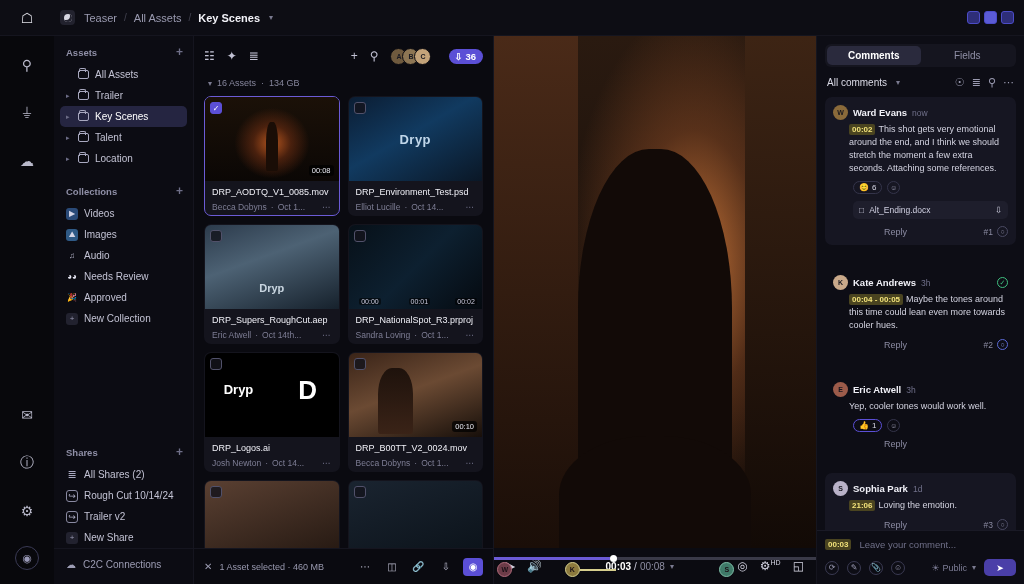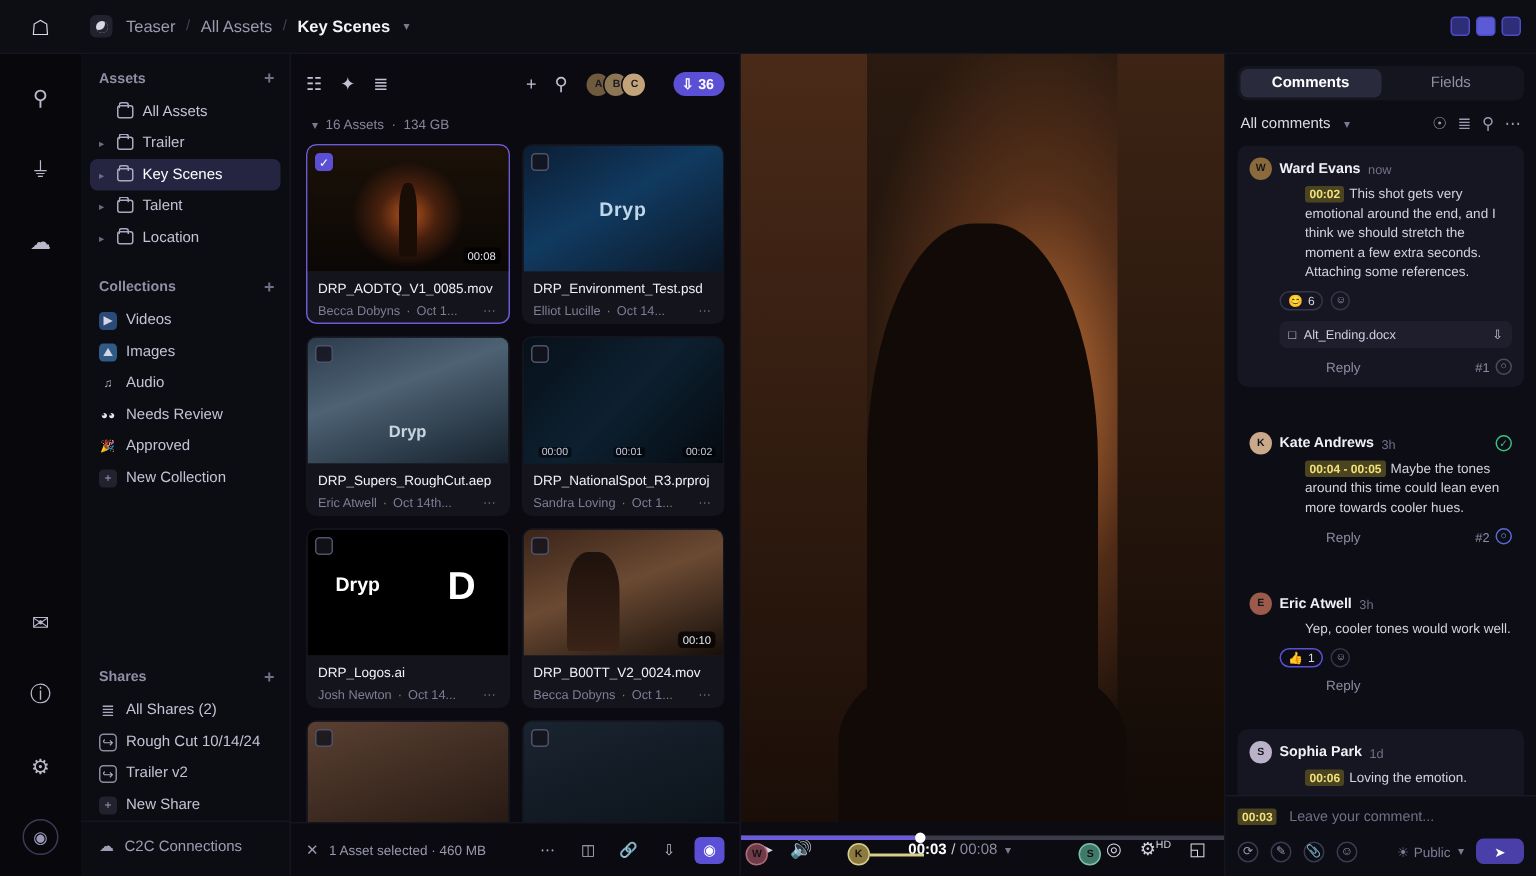--- a/index.html
+++ b/index.html
@@ -338,21 +338,21 @@
   .c-av {
     width: 15px; height: 15px; border-radius: 50%; flex: none;
     display: flex; align-items: center; justify-content: center;
     font-size: 7px; color: #16161e; font-weight: bold;
   }
   .c-name { font-size: 9.5px; color: #f0f0f7; font-weight: bold; }
   .c-ago { font-size: 8.5px; color: #70708a; }
   .c-check { margin-left: auto; width: 11px; height: 11px; border-radius: 50%;
     border: 1.3px solid #3fbf7f; color: #3fbf7f; font-size: 7px;
     display: flex; align-items: center; justify-content: center; }
-  .c-body { margin-left: 37px; font-size: 9px; color: #d3d3e0; line-height: 1.45; margin-top: 3px; }
+  .c-body { margin-left: 16px; font-size: 9px; color: #d3d3e0; line-height: 1.45; margin-top: 3px; }
   .tc { background: #4a4420; color: #f2e27a; font-size: 8px; padding: 1px 3px;
     border-radius: 2px; font-weight: bold; margin-right: 3px; }
   .c-react { margin-left: 20px; margin-top: 6px; display: flex; align-items: center; gap: 5px; }
   .pill {
     display: flex; align-items: center; gap: 3px;
     border: 1px solid #34344a; border-radius: 9px;
     padding: 1px 5px; font-size: 8px; color: #d8d8e6;
   }
   .pill.on { border-color: #5b4fd6; }
   .emoji-btn {
@@ -803,21 +803,21 @@
           </div>
         </div>
 
         <div class="cmt">
           <div class="c-head">
             <span class="c-av" style="background:#b9b2c8">S</span>
             <span class="c-name">Sophia Park</span>
             <span class="c-ago">1d</span>
           </div>
           <div class="c-body">
-            <span class="tc">00:06</span><span>Loving the emotion.</span>
+            <span class="tc">21:06</span><span>Loving the emotion.</span>
           </div>
           <div class="c-foot">
             <span>Reply</span>
             <span class="num">
               <span>#3</span>
               <span class="badge-o">○</span>
             </span>
           </div>
         </div>
       </div>

